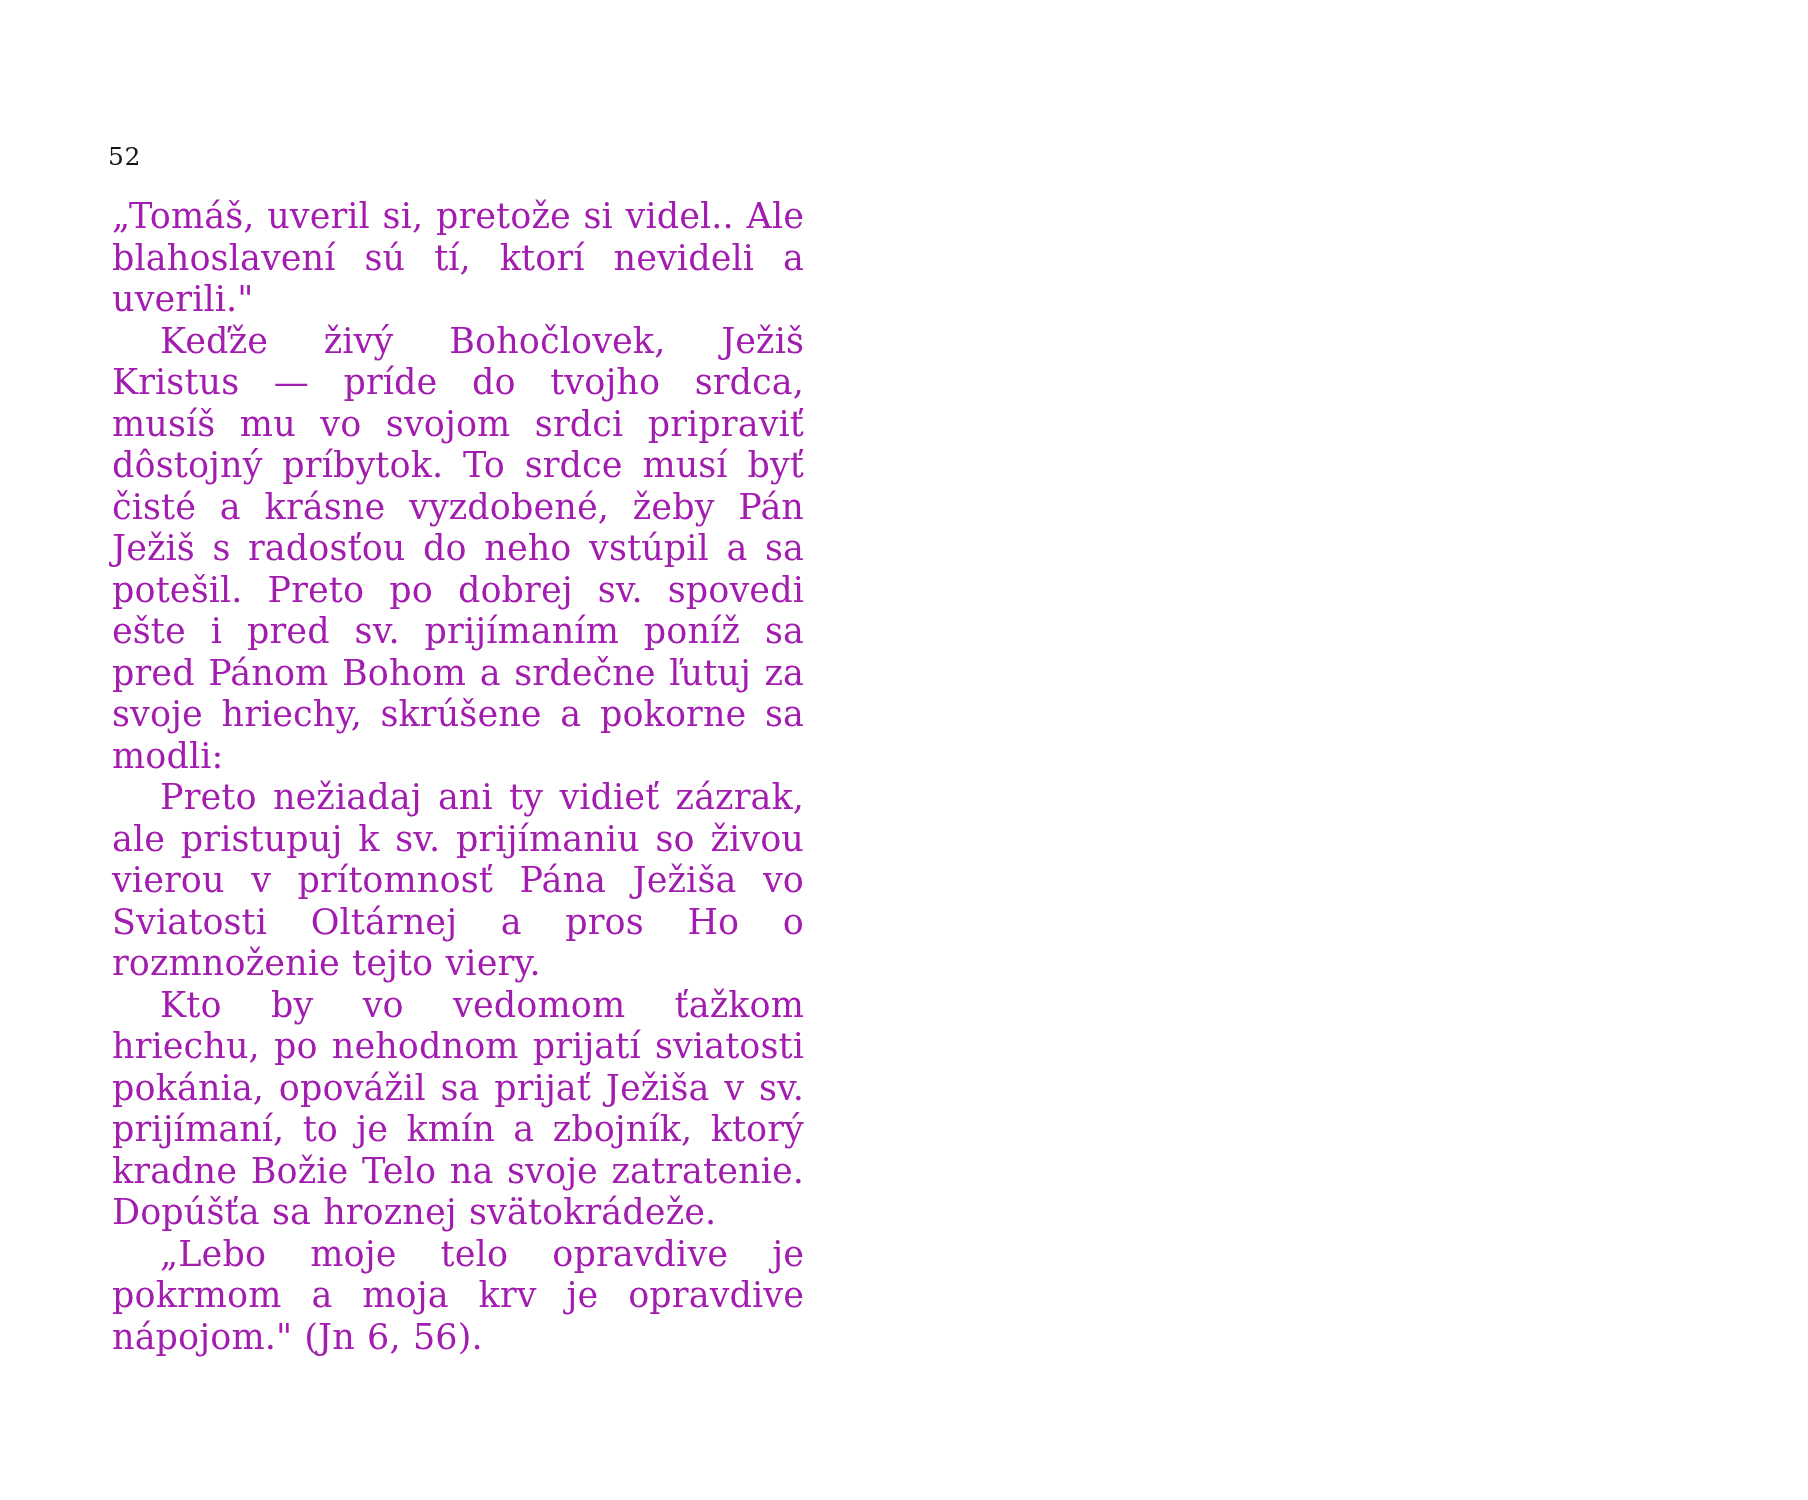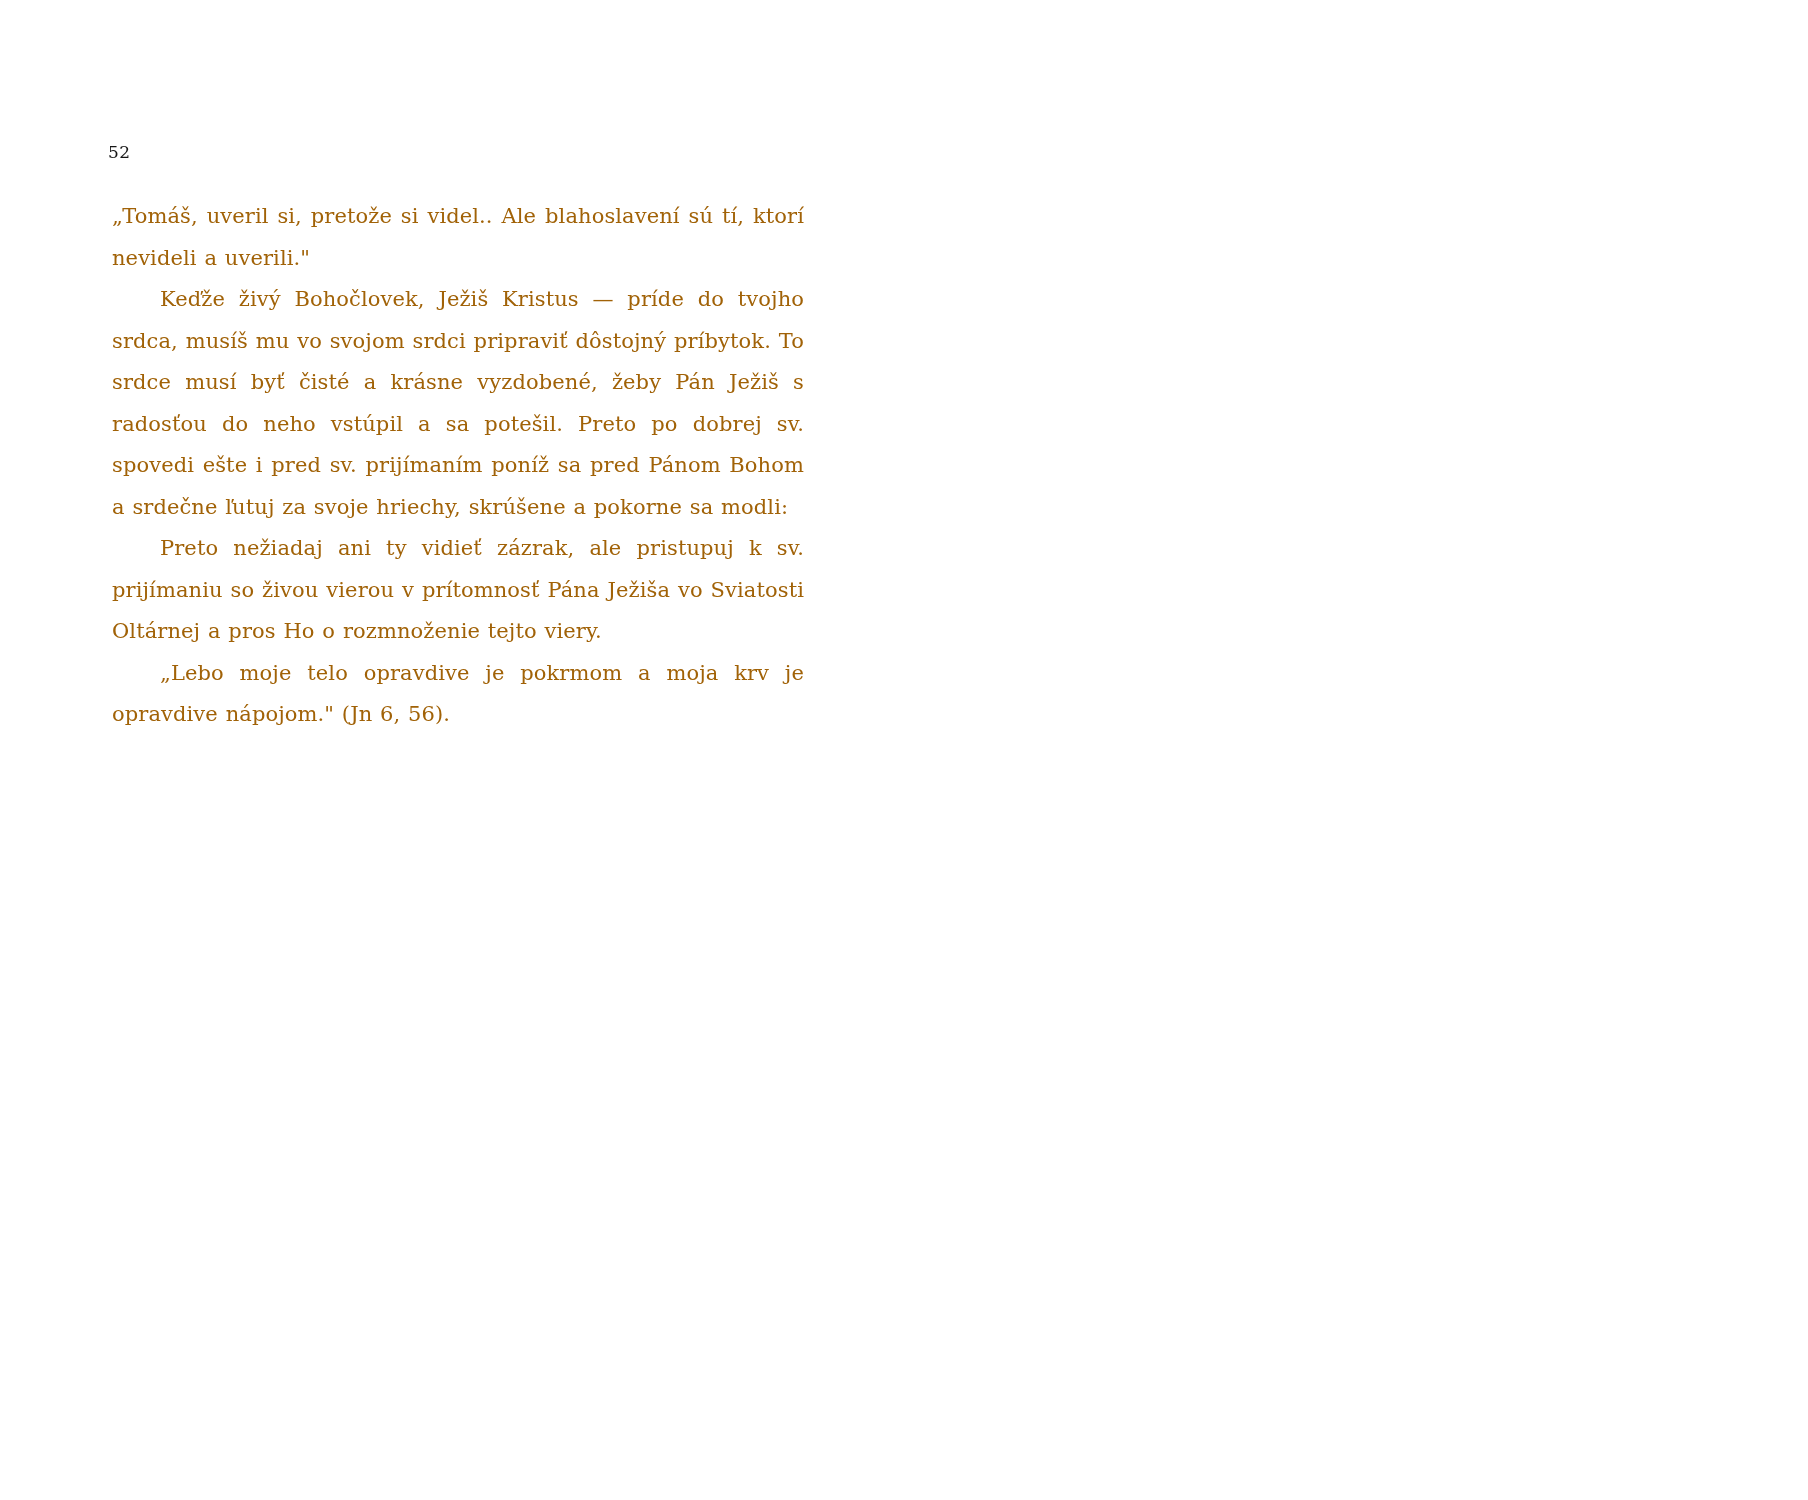--- a/index.html
+++ b/index.html
@@ -29,38 +29,38 @@
     width: 904px;
     height: 1500px;
     box-sizing: border-box;
   }
   .page-left {
     padding: 0 0 0 0;
   }
   .folio {
     position: absolute;
     font-family: "DejaVu Serif", serif;
-    font-size: 17px;
+    font-size: 25px;
     color: #161616;
     letter-spacing: 0.5px;
   }
   .folio-left {
     left: 108px;
     top: 142px;
   }
   .column {
     position: absolute;
     width: 692px;
-    font-size: 21px;
+    font-size: 35px;
     line-height: 41.5px;
     text-align: justify;
     text-align-last: left;
     letter-spacing: 0.1px;
     word-spacing: 1px;
-    color: #a16207;
+    color: #a21caf;
   }
   .col-left {
     left: 112px;
     top: 196px;
   }
   .column p {
     margin: 0;
     text-indent: 48px;
   }
   .column p.noindent {
@@ -75,20 +75,21 @@
 <body>
 
 <div class="page-spread">
 
   <div class="page page-left">
     <div class="folio folio-left">52</div>
     <div class="column col-left">
       <p class="noindent">„Tomáš, uveril si, pretože si videl.. Ale blahoslavení sú tí, ktorí nevideli a uverili."</p>
       <p>Keďže živý Bohočlovek, Ježiš Kristus — príde do tvojho srdca, musíš mu vo svojom srdci pripraviť dôstojný príbytok. To srdce musí byť čisté a krásne vyzdobené, žeby Pán Ježiš s radosťou do neho vstúpil a sa potešil. Preto po dobrej sv. spovedi ešte i pred sv. prijímaním poníž sa pred Pánom Bohom a srdečne ľutuj za svoje hriechy, skrúšene a pokorne sa modli:</p>
       <p>Preto nežiadaj ani ty vidieť zázrak, ale pristupuj k sv. prijímaniu so živou vierou v prítomnosť Pána Ježiša vo Sviatosti Oltárnej a pros Ho o rozmnoženie tejto viery.</p>
+      <p>Kto by vo vedomom ťažkom hriechu, po nehodnom prijatí sviatosti pokánia, opovážil sa prijať Ježiša v sv. prijímaní, to je kmín a zbojník, ktorý kradne Božie Telo na svoje zatratenie. Dopúšťa sa hroznej svätokrádeže.</p>
       <p>„Lebo moje telo opravdive je pokrmom a moja krv je opravdive nápojom." (Jn 6, 56).</p>
     </div>
   </div>
 
   <div class="page page-right">
     
     
   </div>
 
 </div>

